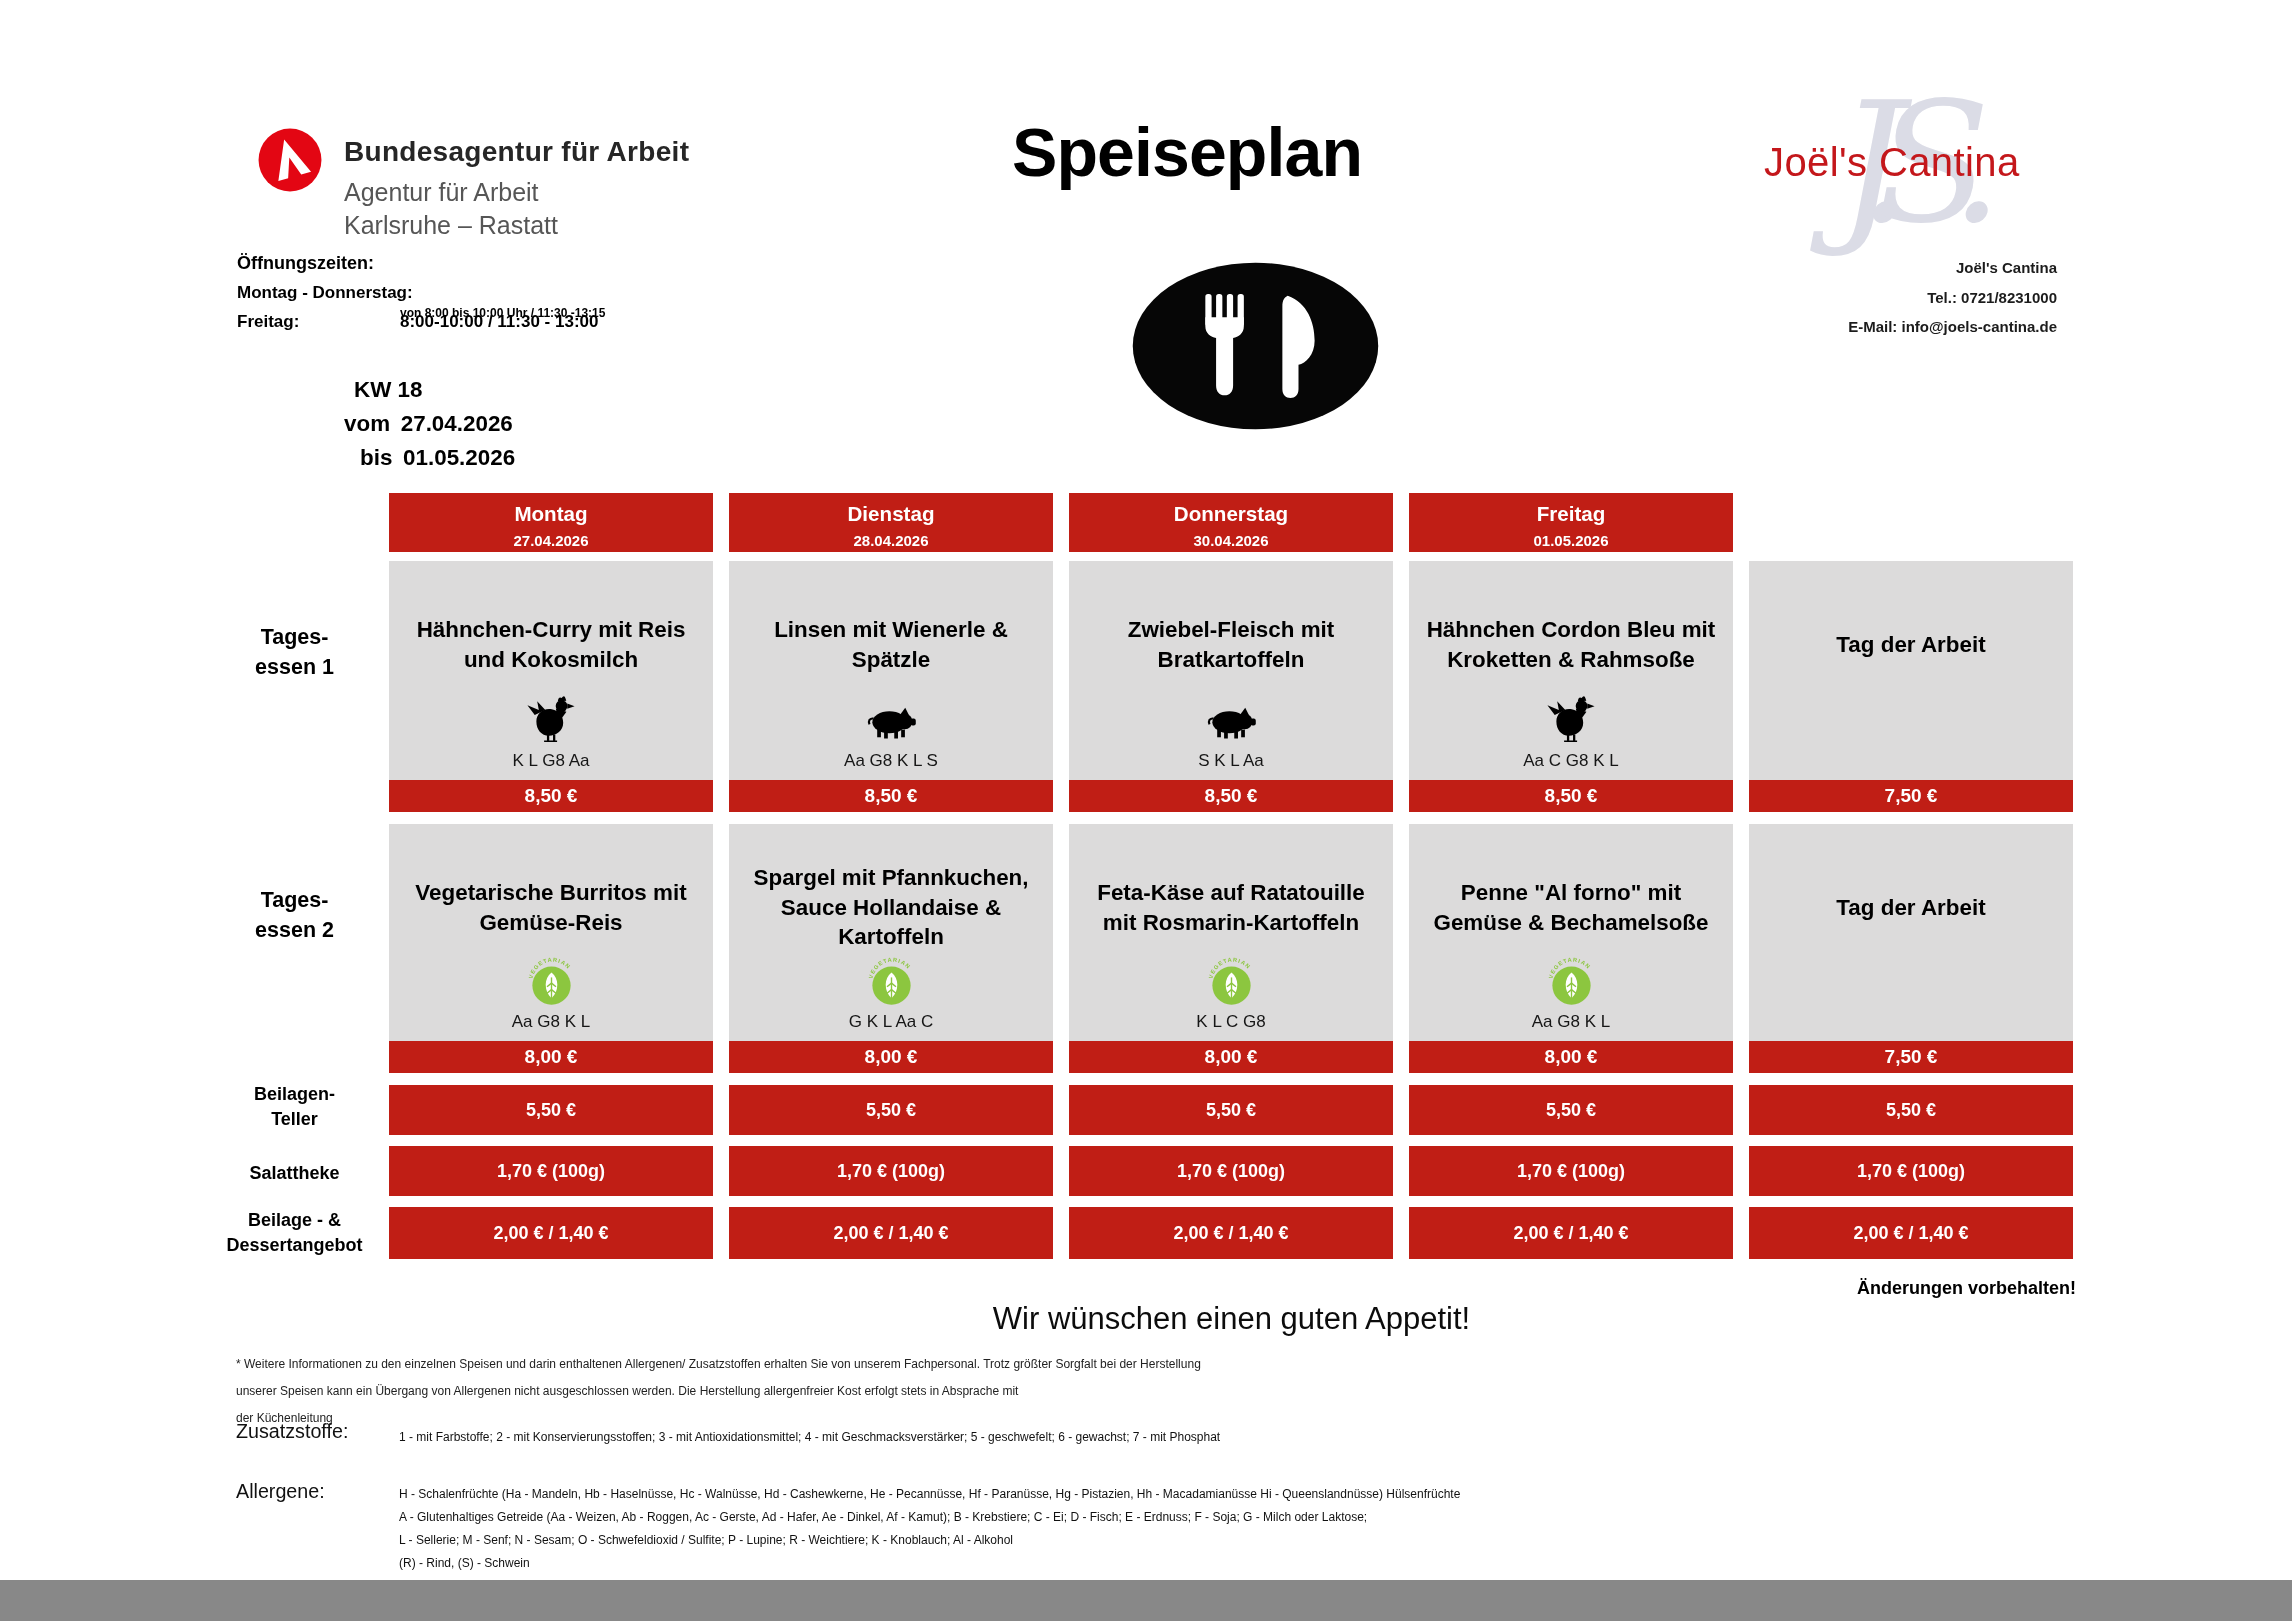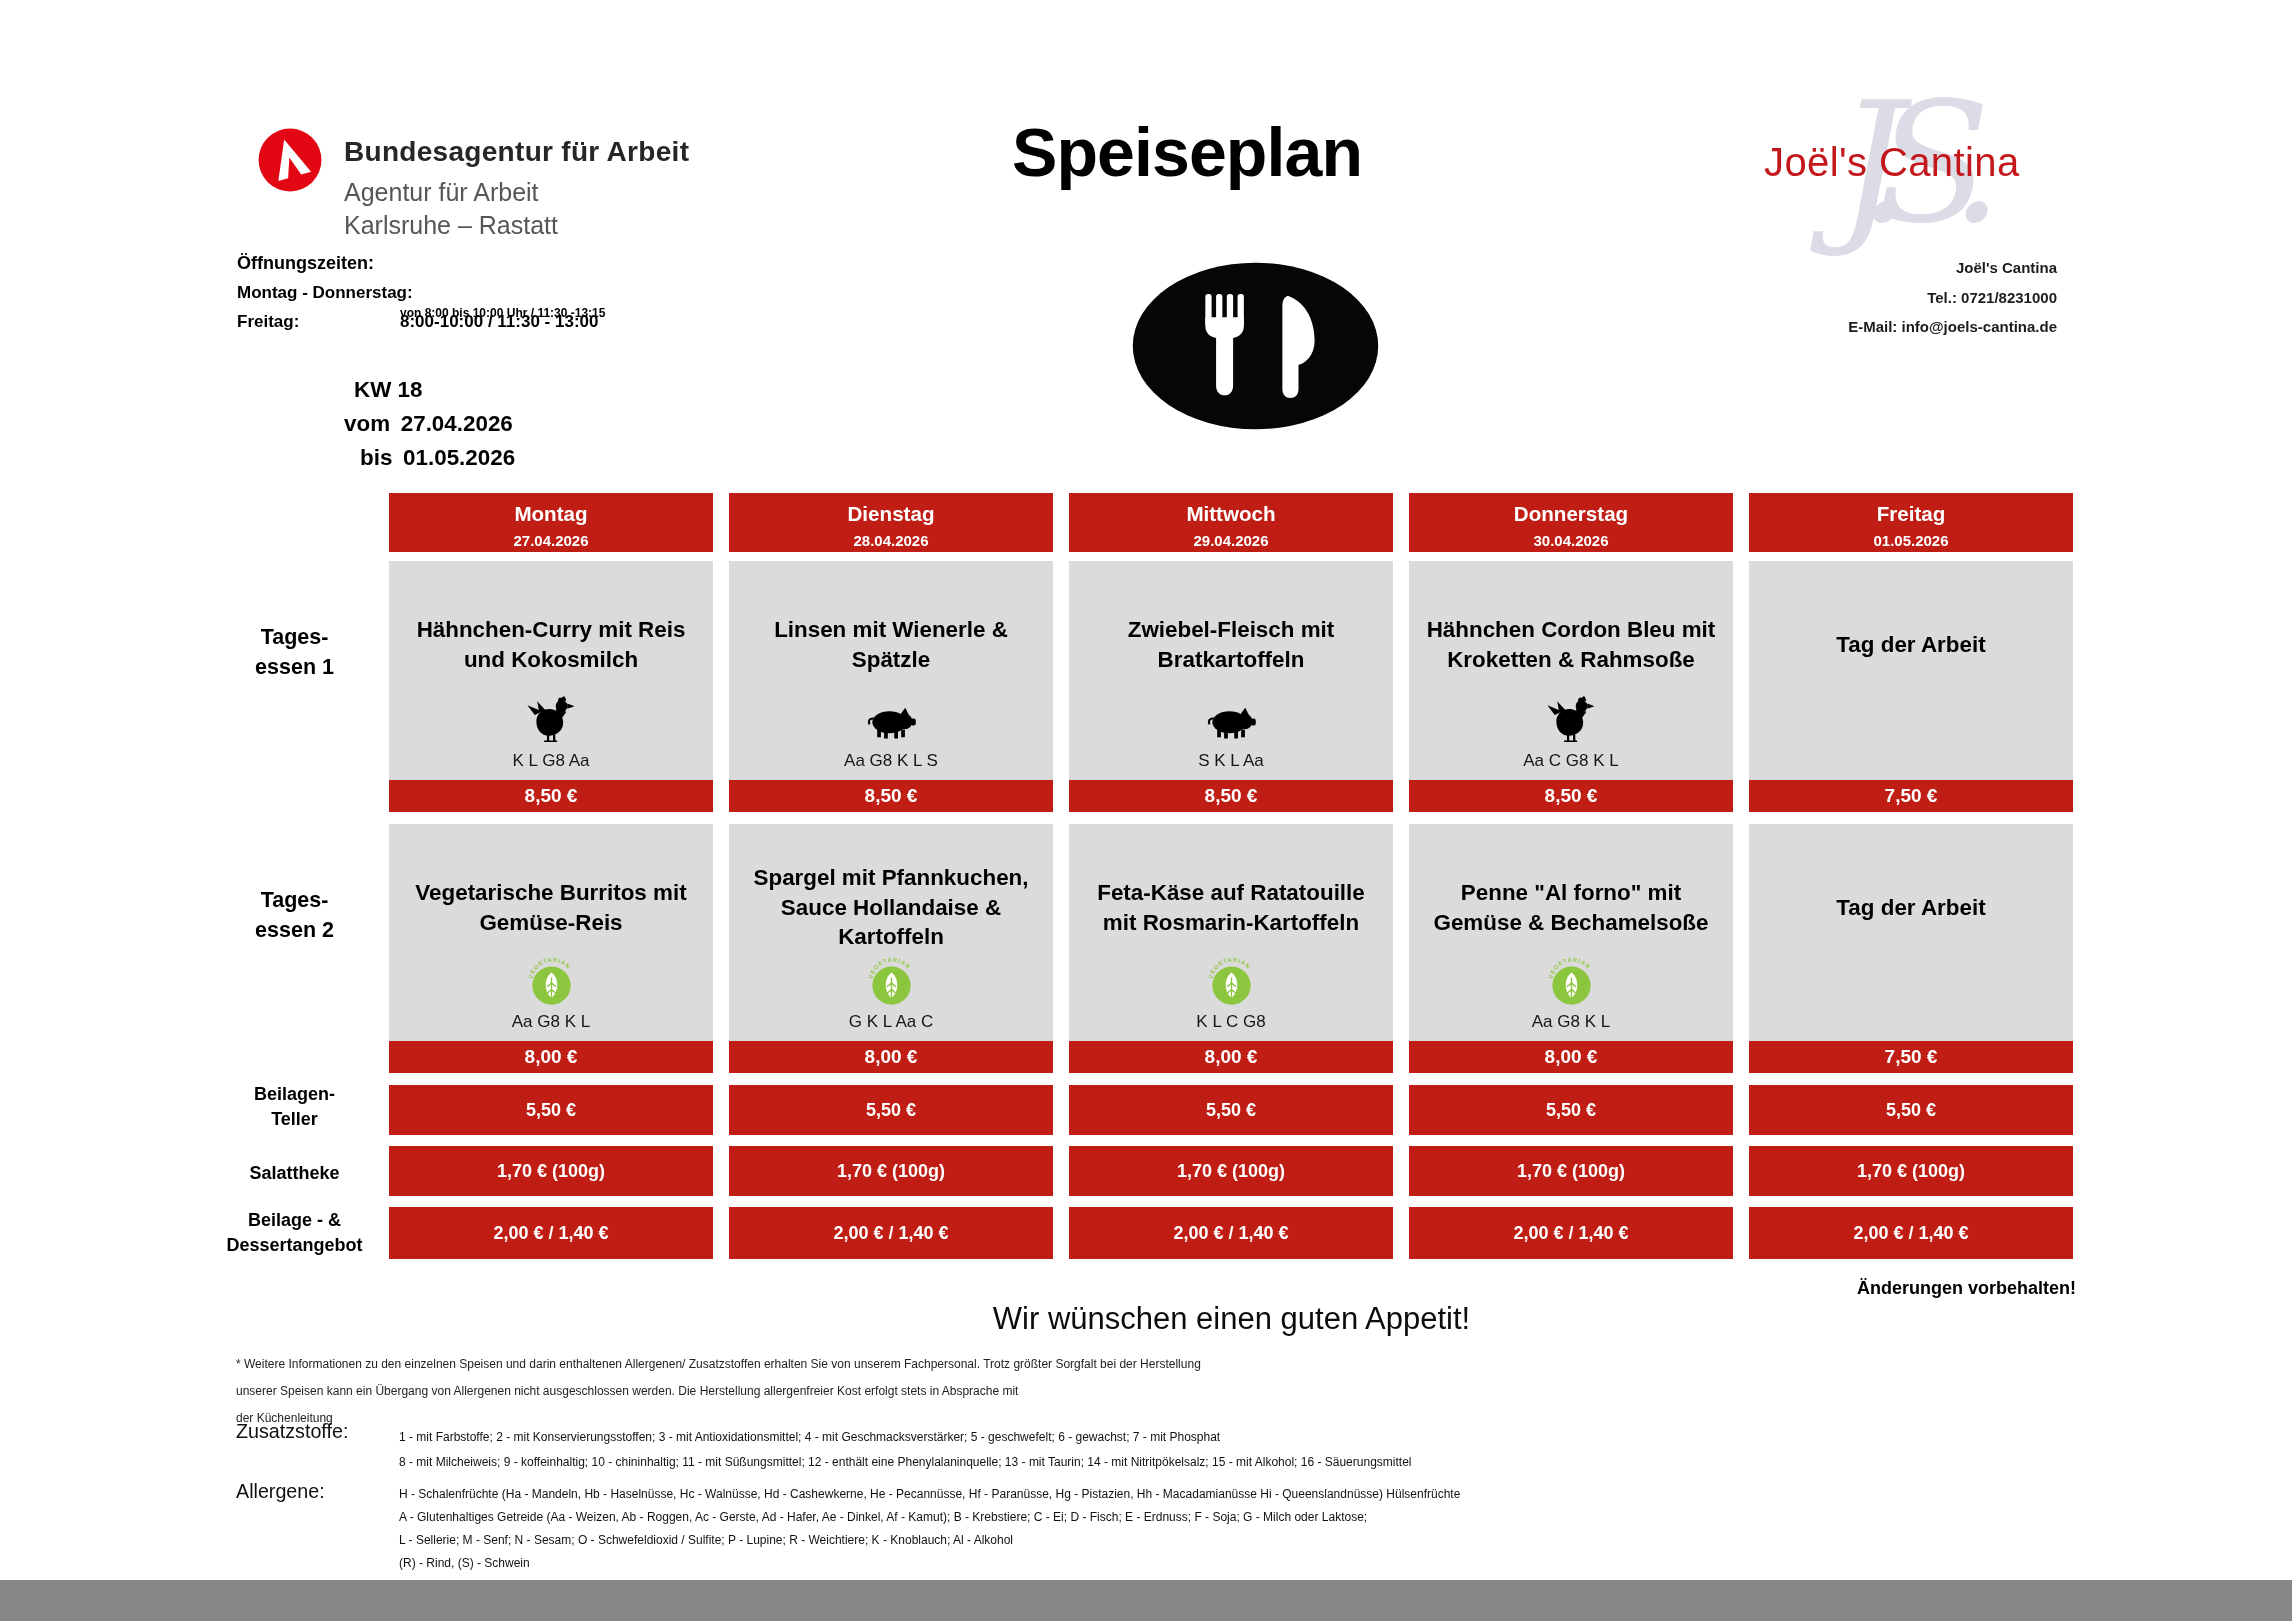--- a/index.html
+++ b/index.html
@@ -159,24 +159,20 @@
   <div class="grid-row row-days">
       <div class="day-header">
         <div class="day-name">Montag</div>
         <div class="day-date">27.04.2026</div>
       </div>
       <div class="day-header">
         <div class="day-name">Dienstag</div>
         <div class="day-date">28.04.2026</div>
       </div>
       <div class="day-header">
-        <div class="day-name">Mittwoch</div>
-        <div class="day-date">29.04.2026</div>
-      </div>
-      <div class="day-header">
         <div class="day-name">Donnerstag</div>
         <div class="day-date">30.04.2026</div>
       </div>
       <div class="day-header">
         <div class="day-name">Freitag</div>
         <div class="day-date">01.05.2026</div>
       </div>
     </div>
   <div class="grid-row row-meal1 meal1">
       <div class="meal-col">
@@ -397,21 +393,20 @@
   <div class="changes">Änderungen vorbehalten!</div>
   <div class="appetit">Wir wünschen einen guten Appetit!</div>
   <div class="disclaimer">
     <div>* Weitere Informationen zu den einzelnen Speisen und darin enthaltenen Allergenen/ Zusatzstoffen erhalten Sie von unserem Fachpersonal. Trotz größter Sorgfalt bei der Herstellung</div>
     <div>unserer Speisen kann ein Übergang von Allergenen nicht ausgeschlossen werden. Die Herstellung allergenfreier Kost erfolgt stets in Absprache mit</div>
     <div>der Küchenleitung</div>
   </div>
   <div class="additives-label">Zusatzstoffe:</div>
   <div class="additives-lines">
     <div>1 - mit Farbstoffe; 2 - mit Konservierungsstoffen; 3 - mit Antioxidationsmittel; 4 - mit Geschmacksverstärker; 5 - geschwefelt; 6 - gewachst; 7 - mit Phosphat</div>
-    <div>8 - mit Milcheiweis; 9 - koffeinhaltig; 10 - chininhaltig; 11 - mit Süßungsmittel; 12 - enthält eine Phenylalaninquelle; 13 - mit Taurin; 14 - mit Nitritpökelsalz; 15 - mit Alkohol; 16 - Säuerungsmittel</div>
   </div>
   <div class="allergens-label">Allergene:</div>
   <div class="allergens-lines">
     <div>H - Schalenfrüchte (Ha - Mandeln, Hb - Haselnüsse, Hc - Walnüsse, Hd - Cashewkerne, He - Pecannüsse, Hf - Paranüsse, Hg - Pistazien, Hh - Macadamianüsse Hi - Queenslandnüsse) Hülsenfrüchte</div>
     <div>A - Glutenhaltiges Getreide (Aa - Weizen, Ab - Roggen, Ac - Gerste, Ad - Hafer, Ae - Dinkel, Af - Kamut); B - Krebstiere; C - Ei; D - Fisch; E - Erdnuss; F - Soja; G - Milch oder Laktose;</div>
     <div>L - Sellerie; M - Senf; N - Sesam; O - Schwefeldioxid / Sulfite; P - Lupine; R - Weichtiere; K - Knoblauch; Al - Alkohol</div>
     <div>(R) - Rind, (S) - Schwein</div>
   </div>
 </div>
 

